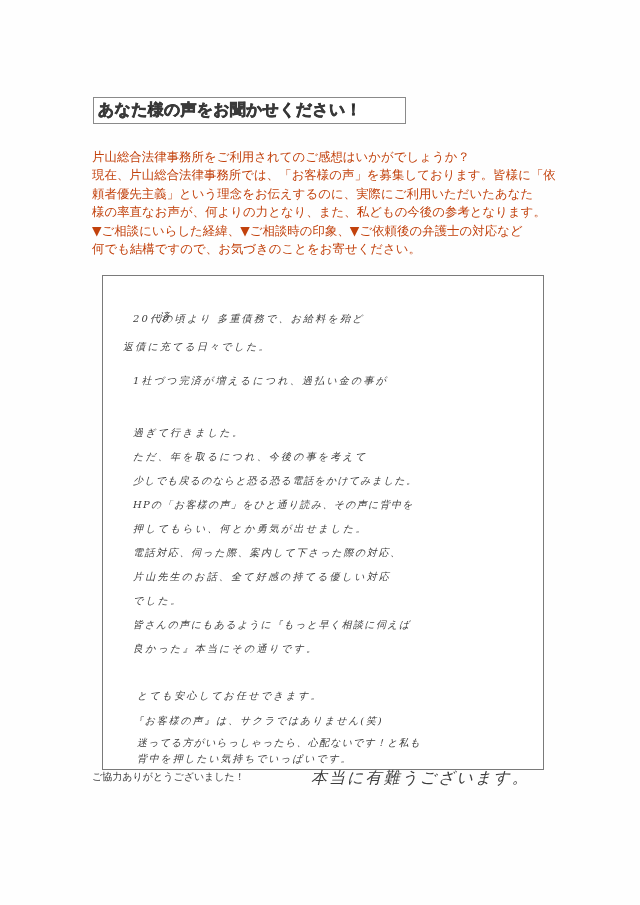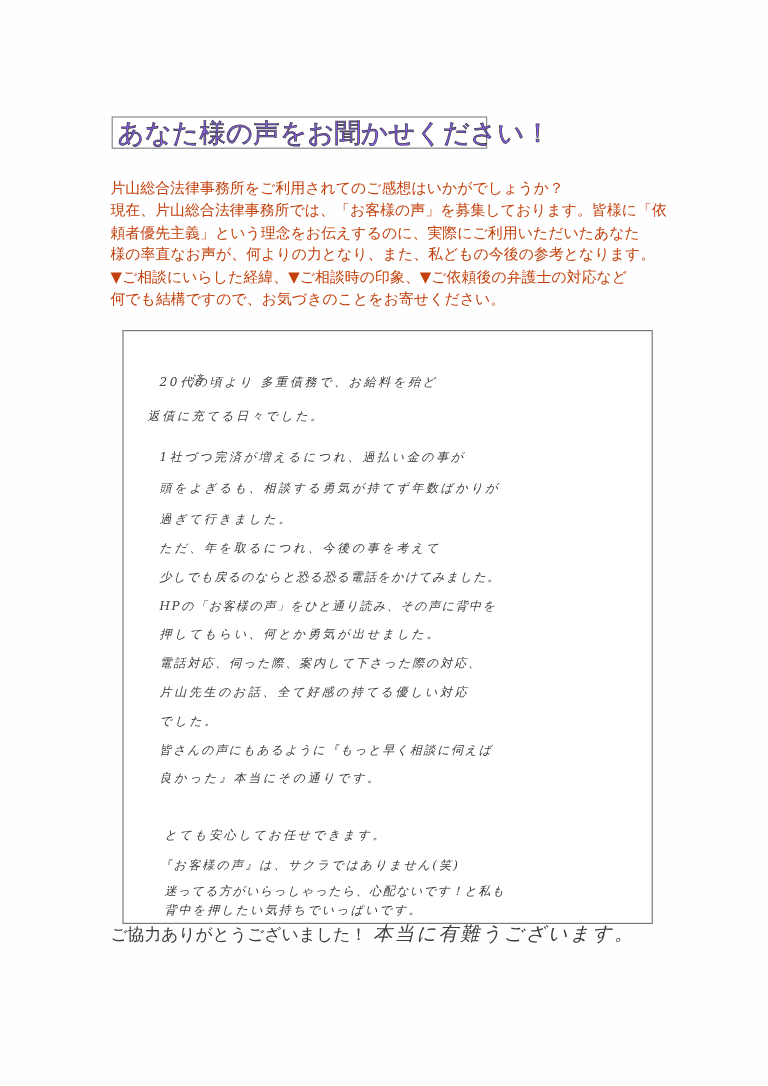--- a/index.html
+++ b/index.html
@@ -30,24 +30,24 @@
       height: 27px;
       border: 1px solid #8a8a8a;
       box-sizing: border-box;
       display: flex;
       align-items: center;
       padding-left: 4px;
       background: #ffffff;
     }
     .title-text {
       font-family: "DejaVu Sans", sans-serif;
-      font-weight: normal;
-      font-size: 22px;
+      font-weight: bold;
+      font-size: 16px;
       letter-spacing: 0.2px;
-      color: #8b5cf6;
+      color: #000000;
       white-space: nowrap;
       -webkit-text-stroke: 0.6px #3a3a3a;
     }
     .intro {
       position: absolute;
       left: 92px;
       top: 148px;
       width: 460px;
       font-family: "DejaVu Sans", sans-serif;
       font-size: 12.4px;
@@ -84,21 +84,21 @@
       font-family: "DejaVu Serif", serif;
       font-size: 10px;
       color: #3c3c3c;
       font-style: italic;
     }
     .footer-thanks {
       position: absolute;
       left: 92px;
       top: 770px;
       font-family: "DejaVu Sans", sans-serif;
-      font-size: 14px;
+      font-size: 10px;
       color: #3a3a3a;
       white-space: nowrap;
     }
     .footer-hand {
       position: absolute;
       left: 311px;
       top: 768px;
       font-family: "DejaVu Serif", serif;
       font-style: italic;
       font-size: 16px;
@@ -125,21 +125,20 @@
     <span class="line">何でも結構ですので、お気づきのことをお寄せください。</span>
   </div>
 
   <div class="hand-box">
     <span class="insert-mark" style="left:56px; top:34px;">済</span>
 
     <span class="hand-line" style="left:30px; top:36px;">20代の頃より 多重債務で、お給料を殆ど</span>
     <span class="hand-line" style="left:20px; top:64px;">返債に充てる日々でした。</span>
 
     <span class="hand-line" style="left:30px; top:98px;">1社づつ完済が増えるにつれ、過払い金の事が</span>
-    <span class="hand-line" style="left:30px; top:124px;">頭をよぎるも、相談する勇気が持てず年数ばかりが</span>
     <span class="hand-line" style="left:30px; top:150px;">過ぎて行きました。</span>
 
     <span class="hand-line" style="left:30px; top:174px;">ただ、年を取るにつれ、今後の事を考えて</span>
     <span class="hand-line" style="left:30px; top:198px; letter-spacing:1.2px;">少しでも戻るのならと恐る恐る電話をかけてみました。</span>
     <span class="hand-line" style="left:30px; top:222px; letter-spacing:1.3px;">HPの「お客様の声」をひと通り読み、その声に背中を</span>
     <span class="hand-line" style="left:30px; top:246px;">押してもらい、何とか勇気が出せました。</span>
 
     <span class="hand-line" style="left:30px; top:270px; letter-spacing:1.6px;">電話対応、伺った際、案内して下さった際の対応、</span>
     <span class="hand-line" style="left:30px; top:294px;">片山先生のお話、全て好感の持てる優しい対応</span>
     <span class="hand-line" style="left:30px; top:318px;">でした。</span>

